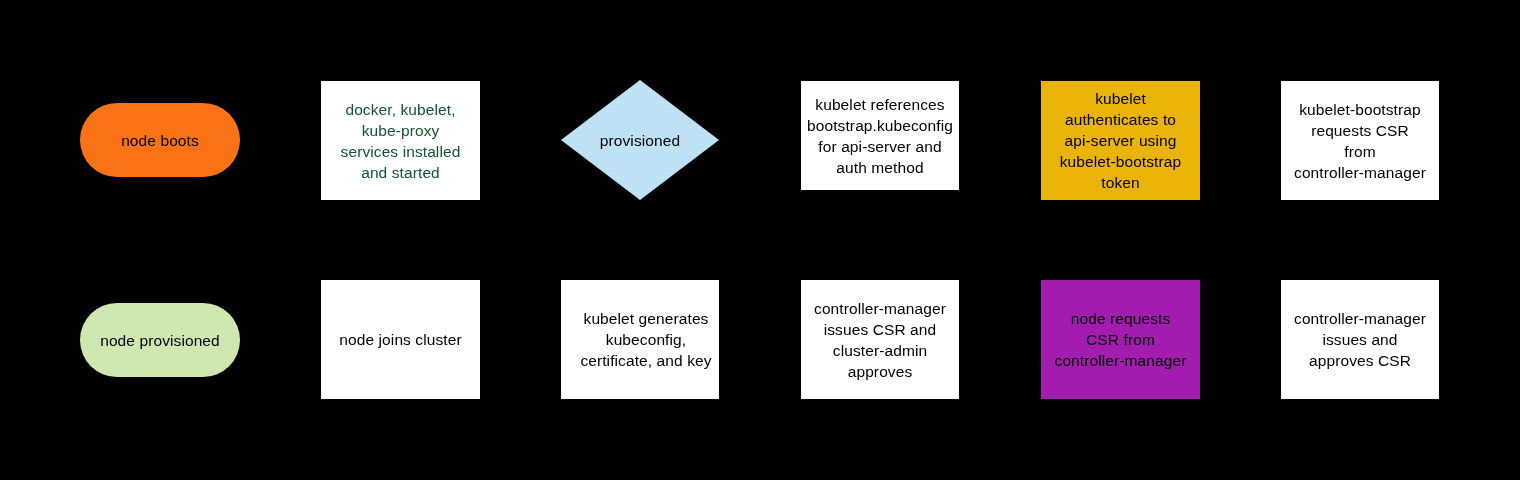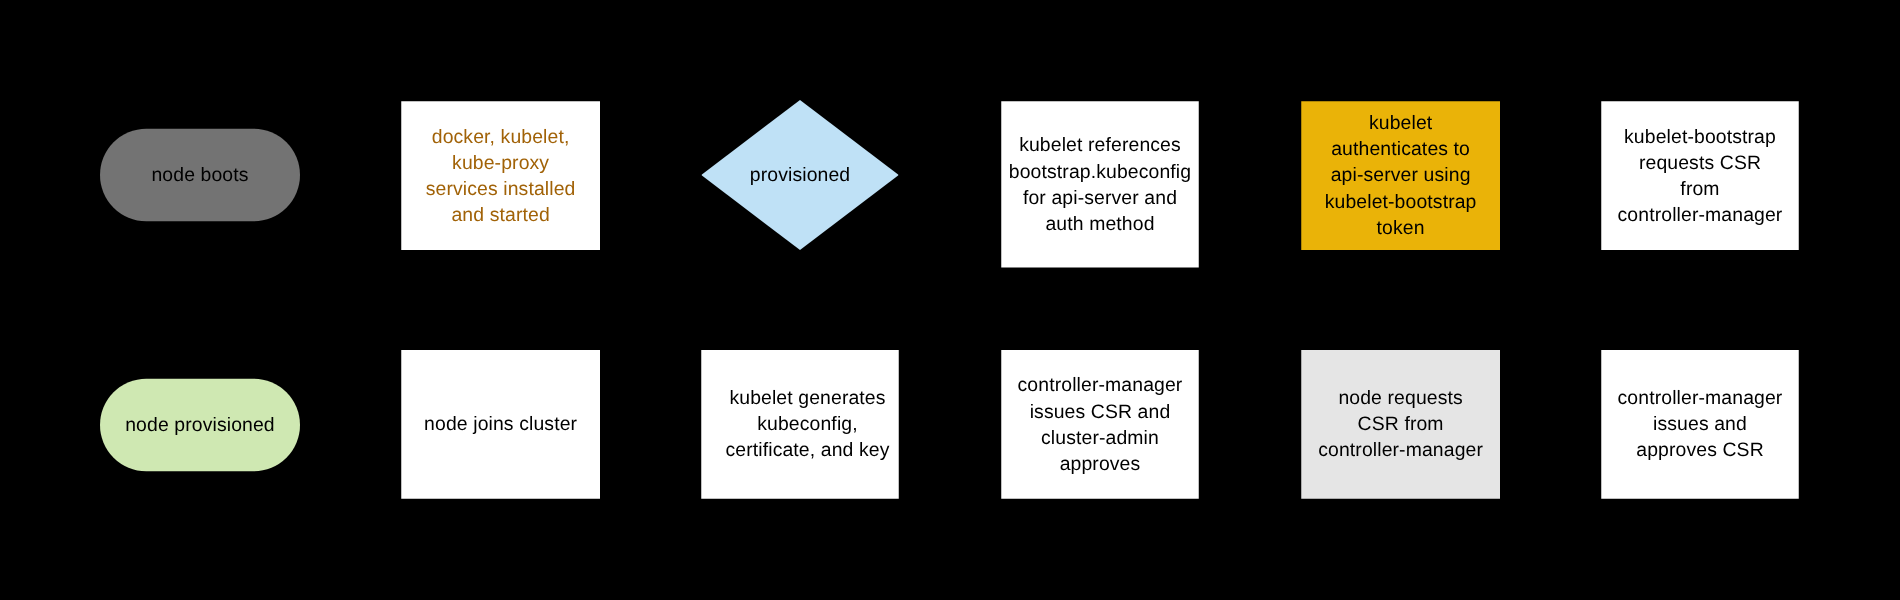--- a/index.html
+++ b/index.html
@@ -66,31 +66,31 @@
     white-space: nowrap;
     width: auto;
     overflow: visible;
   }
 </style>
 </head>
 <body>
 
 <div id="canvas" style="background: rgb(0, 0, 0);">
     <div style="position: absolute; left: 0px; top: 0px; width: 100%; height: 100%;">
-      <div class="node term" style="left: 80px; top: 103px; width: 160px; height: 74px; background: #737373; border-radius: 37px;">
+      <div class="node term" style="left: 80px; top: 103px; width: 160px; height: 74px; background: #f97316; border-radius: 37px;">
         <span class="label" style="color: rgb(0, 0, 0);">node boots</span>
       </div>
       <div class="node proc" style="left: 321px; top: 81px; width: 159px; height: 119px; background: rgb(255, 255, 255);">
-        <span class="label" style="color: #a16207;">docker, kubelet,<br>kube-proxy<br>services installed<br>and started</span>
+        <span class="label" style="color: #14532d;">docker, kubelet,<br>kube-proxy<br>services installed<br>and started</span>
       </div>
       <div class="node decision" style="left: 561px; top: 80px; width: 158px; height: 120px;">
         <div class="diamond-shape" style="background: rgb(191, 225, 246);"></div>
         <span class="label" style="color: rgb(0, 0, 0);">provisioned</span>
       </div>
-      <div class="node proc overflow" style="left: 801px; top: 81px; width: 158px; height: 133px; background: rgb(255, 255, 255);">
+      <div class="node proc overflow" style="left: 801px; top: 81px; width: 158px; height: 109px; background: rgb(255, 255, 255);">
         <span class="label" style="color: rgb(0, 0, 0);">kubelet references<br>bootstrap.kubeconfig<br>for api-server and<br>auth method</span>
       </div>
       <div class="node proc" style="left: 1041px; top: 81px; width: 159px; height: 119px; background: #eab308;">
         <span class="label" style="color: rgb(0, 0, 0);">kubelet<br>authenticates to<br>api-server using<br>kubelet-bootstrap<br>token</span>
       </div>
       <div class="node proc" style="left: 1281px; top: 81px; width: 158px; height: 119px; background: rgb(255, 255, 255);">
         <span class="label" style="color: rgb(0, 0, 0);">kubelet-bootstrap<br>requests CSR<br>from<br>controller-manager</span>
       </div>
     </div>
     <div style="position: absolute; left: 0px; top: 0px; width: 100%; height: 100%;">
@@ -99,20 +99,20 @@
       </div>
       <div class="node proc" style="left: 321px; top: 280px; width: 159px; height: 119px; background: rgb(255, 255, 255); justify-content: flex-end;">
         <span class="label" style="color: rgb(0, 0, 0);">node joins cluster</span>
       </div>
       <div class="node proc" style="left: 561px; top: 280px; width: 158px; height: 119px; background: rgb(255, 255, 255);">
         <span class="label" style="color: rgb(0, 0, 0); padding-left: 13px;">kubelet generates<br>kubeconfig,<br>certificate, and key</span>
       </div>
       <div class="node proc" style="left: 801px; top: 280px; width: 158px; height: 119px; background: rgb(255, 255, 255);">
         <span class="label" style="color: rgb(0, 0, 0);">controller-manager<br>issues CSR and<br>cluster-admin<br>approves</span>
       </div>
-      <div class="node proc" style="left: 1041px; top: 280px; width: 159px; height: 119px; background: #e5e5e5;">
+      <div class="node proc" style="left: 1041px; top: 280px; width: 159px; height: 119px; background: #a21caf;">
         <span class="label" style="color: rgb(0, 0, 0);">node requests<br>CSR from<br>controller-manager</span>
       </div>
       <div class="node proc" style="left: 1281px; top: 280px; width: 158px; height: 119px; background: rgb(255, 255, 255);">
         <span class="label" style="color: rgb(0, 0, 0);">controller-manager<br>issues and<br>approves CSR</span>
       </div>
     </div>
   </div>
 
 </body></html>

